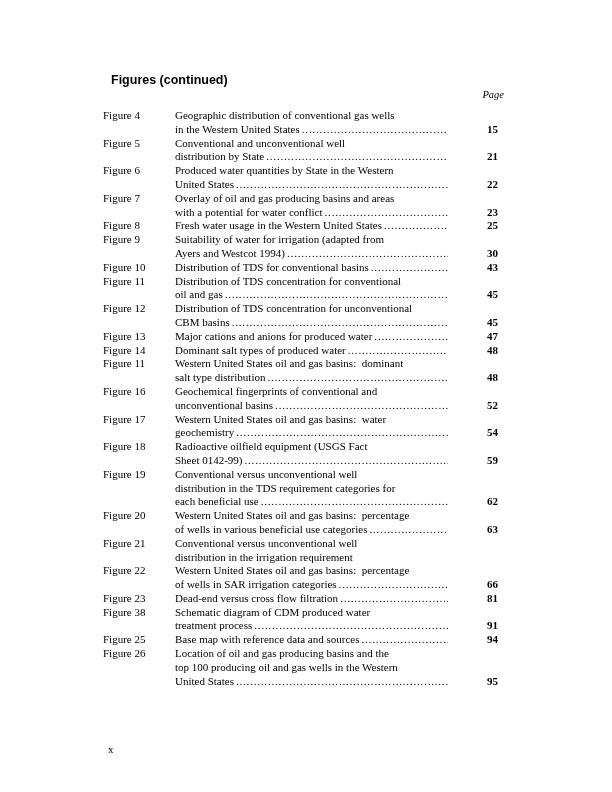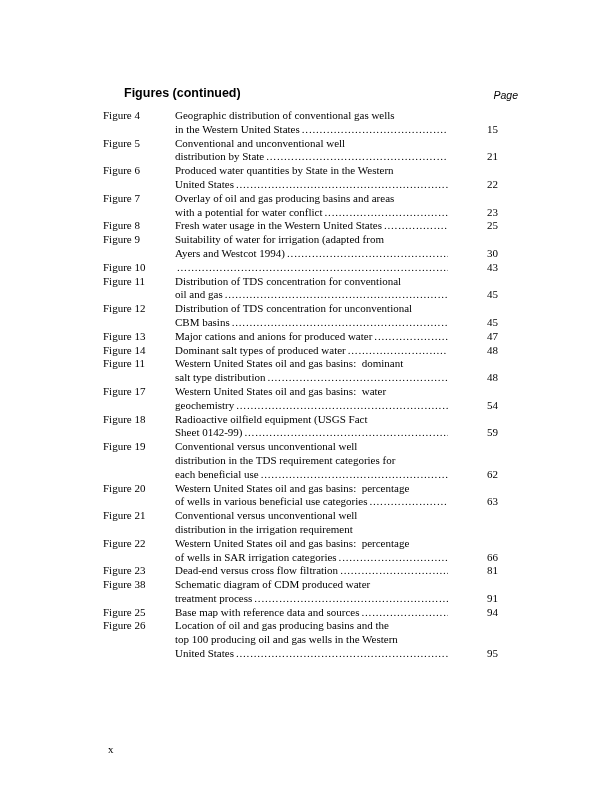--- a/index.html
+++ b/index.html
@@ -13,32 +13,32 @@
     height: 792px;
     background: #ffffff;
     overflow: hidden;
     font-family: "Liberation Serif", serif;
     color: #000000;
   }
   .doc-title {
     position: absolute;
     left: 108px;
     top: 70px;
-    margin: 16px;
+    margin: 3px;
     font-family: "Liberation Sans", sans-serif;
     font-weight: bold;
     font-size: 12.5px;
     line-height: 14px;
     color: #000000;
   }
   .page-col-label {
     position: absolute;
-    right: 94px;
+    right: 108px;
     top: 89px;
-    font-family: Liberation Sans, sans-serif;
+    font-family: Liberation Serif, serif;
     font-style: italic;
     font-size: 10.5px;
     line-height: 12px;
   }
   .figure-list {
     position: absolute;
     left: 103px;
     top: 109px;
     width: 395px;
     font-size: 11px;
@@ -73,20 +73,21 @@
     padding-left: 2px;
   }
   .leader::after {
     content: "..........................................................................................................................................................";
     letter-spacing: 0.8px;
   }
   .pgnum {
     flex: 0 0 auto;
     width: 50px;
     text-align: right;
+    font-weight: bold;
   }
   .footer-pagenum {
     position: absolute;
     left: 108px;
     top: 743px;
     font-size: 11px;
     line-height: 13px;
   }
 </style>
 </head>
@@ -133,21 +134,21 @@
       <div class="entry">
     <span class="flabel">Figure 9</span>
     <div class="fdesc">
           <div class="desc-line"><span class="line-text">Suitability of water for irrigation (adapted from</span></div>
           <div class="desc-line last"><span class="line-text">Ayers and Westcot 1994)</span><span class="leader"></span><span class="pgnum">30</span></div>
         </div>
   </div>
       <div class="entry">
     <span class="flabel">Figure 10</span>
     <div class="fdesc">
-          <div class="desc-line last"><span class="leader"></span><span class="pgnum">43</span></div>
+          <div class="desc-line last"><span class="line-text">Distribution of TDS for conventional basins</span><span class="leader"></span><span class="pgnum">43</span></div>
         </div>
   </div>
       <div class="entry">
     <span class="flabel">Figure 11</span>
     <div class="fdesc">
           <div class="desc-line"><span class="line-text">Distribution of TDS concentration for conventional</span></div>
           <div class="desc-line last"><span class="line-text">oil and gas</span><span class="leader"></span><span class="pgnum">45</span></div>
         </div>
   </div>
       <div class="entry">
@@ -167,20 +168,27 @@
     <span class="flabel">Figure 14</span>
     <div class="fdesc">
           <div class="desc-line last"><span class="line-text">Dominant salt types of produced water</span><span class="leader"></span><span class="pgnum">48</span></div>
         </div>
   </div>
       <div class="entry">
     <span class="flabel">Figure 11</span>
     <div class="fdesc">
           <div class="desc-line"><span class="line-text">Western United States oil and gas basins:  dominant</span></div>
           <div class="desc-line last"><span class="line-text">salt type distribution</span><span class="leader"></span><span class="pgnum">48</span></div>
+        </div>
+  </div>
+      <div class="entry">
+    <span class="flabel">Figure 16</span>
+    <div class="fdesc">
+          <div class="desc-line"><span class="line-text">Geochemical fingerprints of conventional and</span></div>
+          <div class="desc-line last"><span class="line-text">unconventional basins</span><span class="leader"></span><span class="pgnum">52</span></div>
         </div>
   </div>
       <div class="entry">
     <span class="flabel">Figure 17</span>
     <div class="fdesc">
           <div class="desc-line"><span class="line-text">Western United States oil and gas basins:  water</span></div>
           <div class="desc-line last"><span class="line-text">geochemistry</span><span class="leader"></span><span class="pgnum">54</span></div>
         </div>
   </div>
       <div class="entry">

